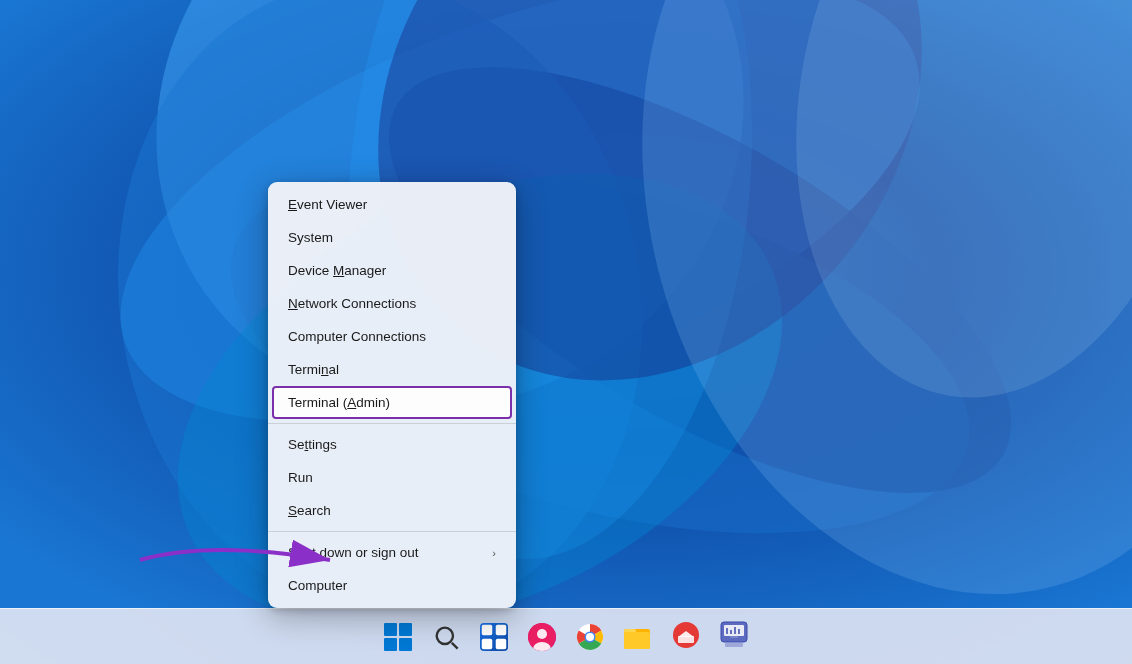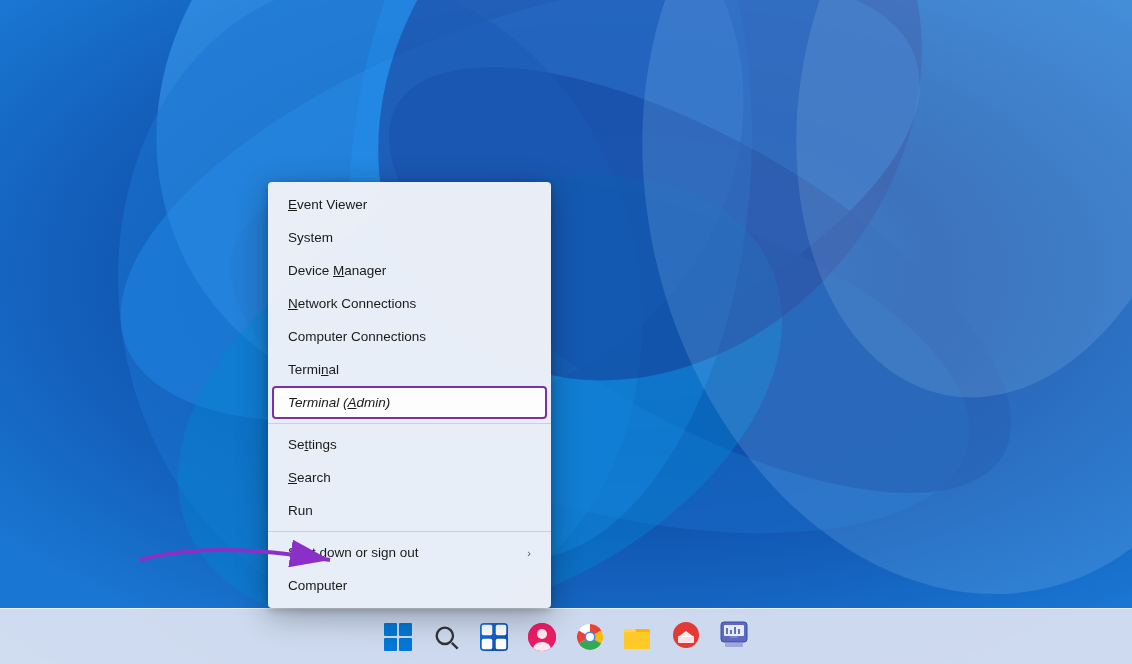--- a/index.html
+++ b/index.html
@@ -73,24 +73,24 @@
     .win-logo span {
       background: #0078d4;
       border-radius: 1px;
     }
 
     
     .context-menu {
       position: absolute;
       bottom: 56px;
       left: 268px;
-      width: 283px;
+      width: 248px;
       background: rgba(240, 242, 248, 0.97);
       backdrop-filter: blur(30px);
-      border-radius: 4px;
+      border-radius: 9px;
       box-shadow: 0 8px 32px rgba(0,0,0,0.3), 0 2px 8px rgba(0,0,0,0.2);
       padding: 6px 0;
       z-index: 100;
     }
 
     .menu-item {
       display: flex;
       align-items: center;
       justify-content: space-between;
       padding: 9px 20px;
@@ -100,21 +100,20 @@
       position: relative;
     }
 
     .menu-item.highlighted {
       background: rgba(255,255,255,0.9);
       outline: 2px solid #7b2fa8;
       outline-offset: -2px;
       border-radius: 4px;
       margin: 0 4px;
       padding: 9px 16px;
-      font-style: italic;
     }
 
     .menu-item .underline-char {
       text-decoration: underline;
     }
 
     .menu-item .chevron {
       font-size: 11px;
       color: #555;
     }
@@ -217,25 +216,25 @@
     </div>
 
     <div class="menu-divider"></div>
 
     <div class="menu-item">
       <span>Se<span class="underline-char">t</span>tings</span>
     </div>
 
 
     <div class="menu-item">
+      <span>Run</span>
+    </div>
+
+    <div class="menu-item">
       <span><span class="underline-char">S</span>earch</span>
-    </div>
-
-    <div class="menu-item">
-      <span>Run</span>
     </div>
     <div class="menu-divider"></div>
 
     <div class="menu-item">
       <span>S<span class="underline-char">h</span>ut down or sign out</span>
       <span class="chevron">›</span>
     </div>
 
     <div class="menu-item">
       <span>Computer</span>

